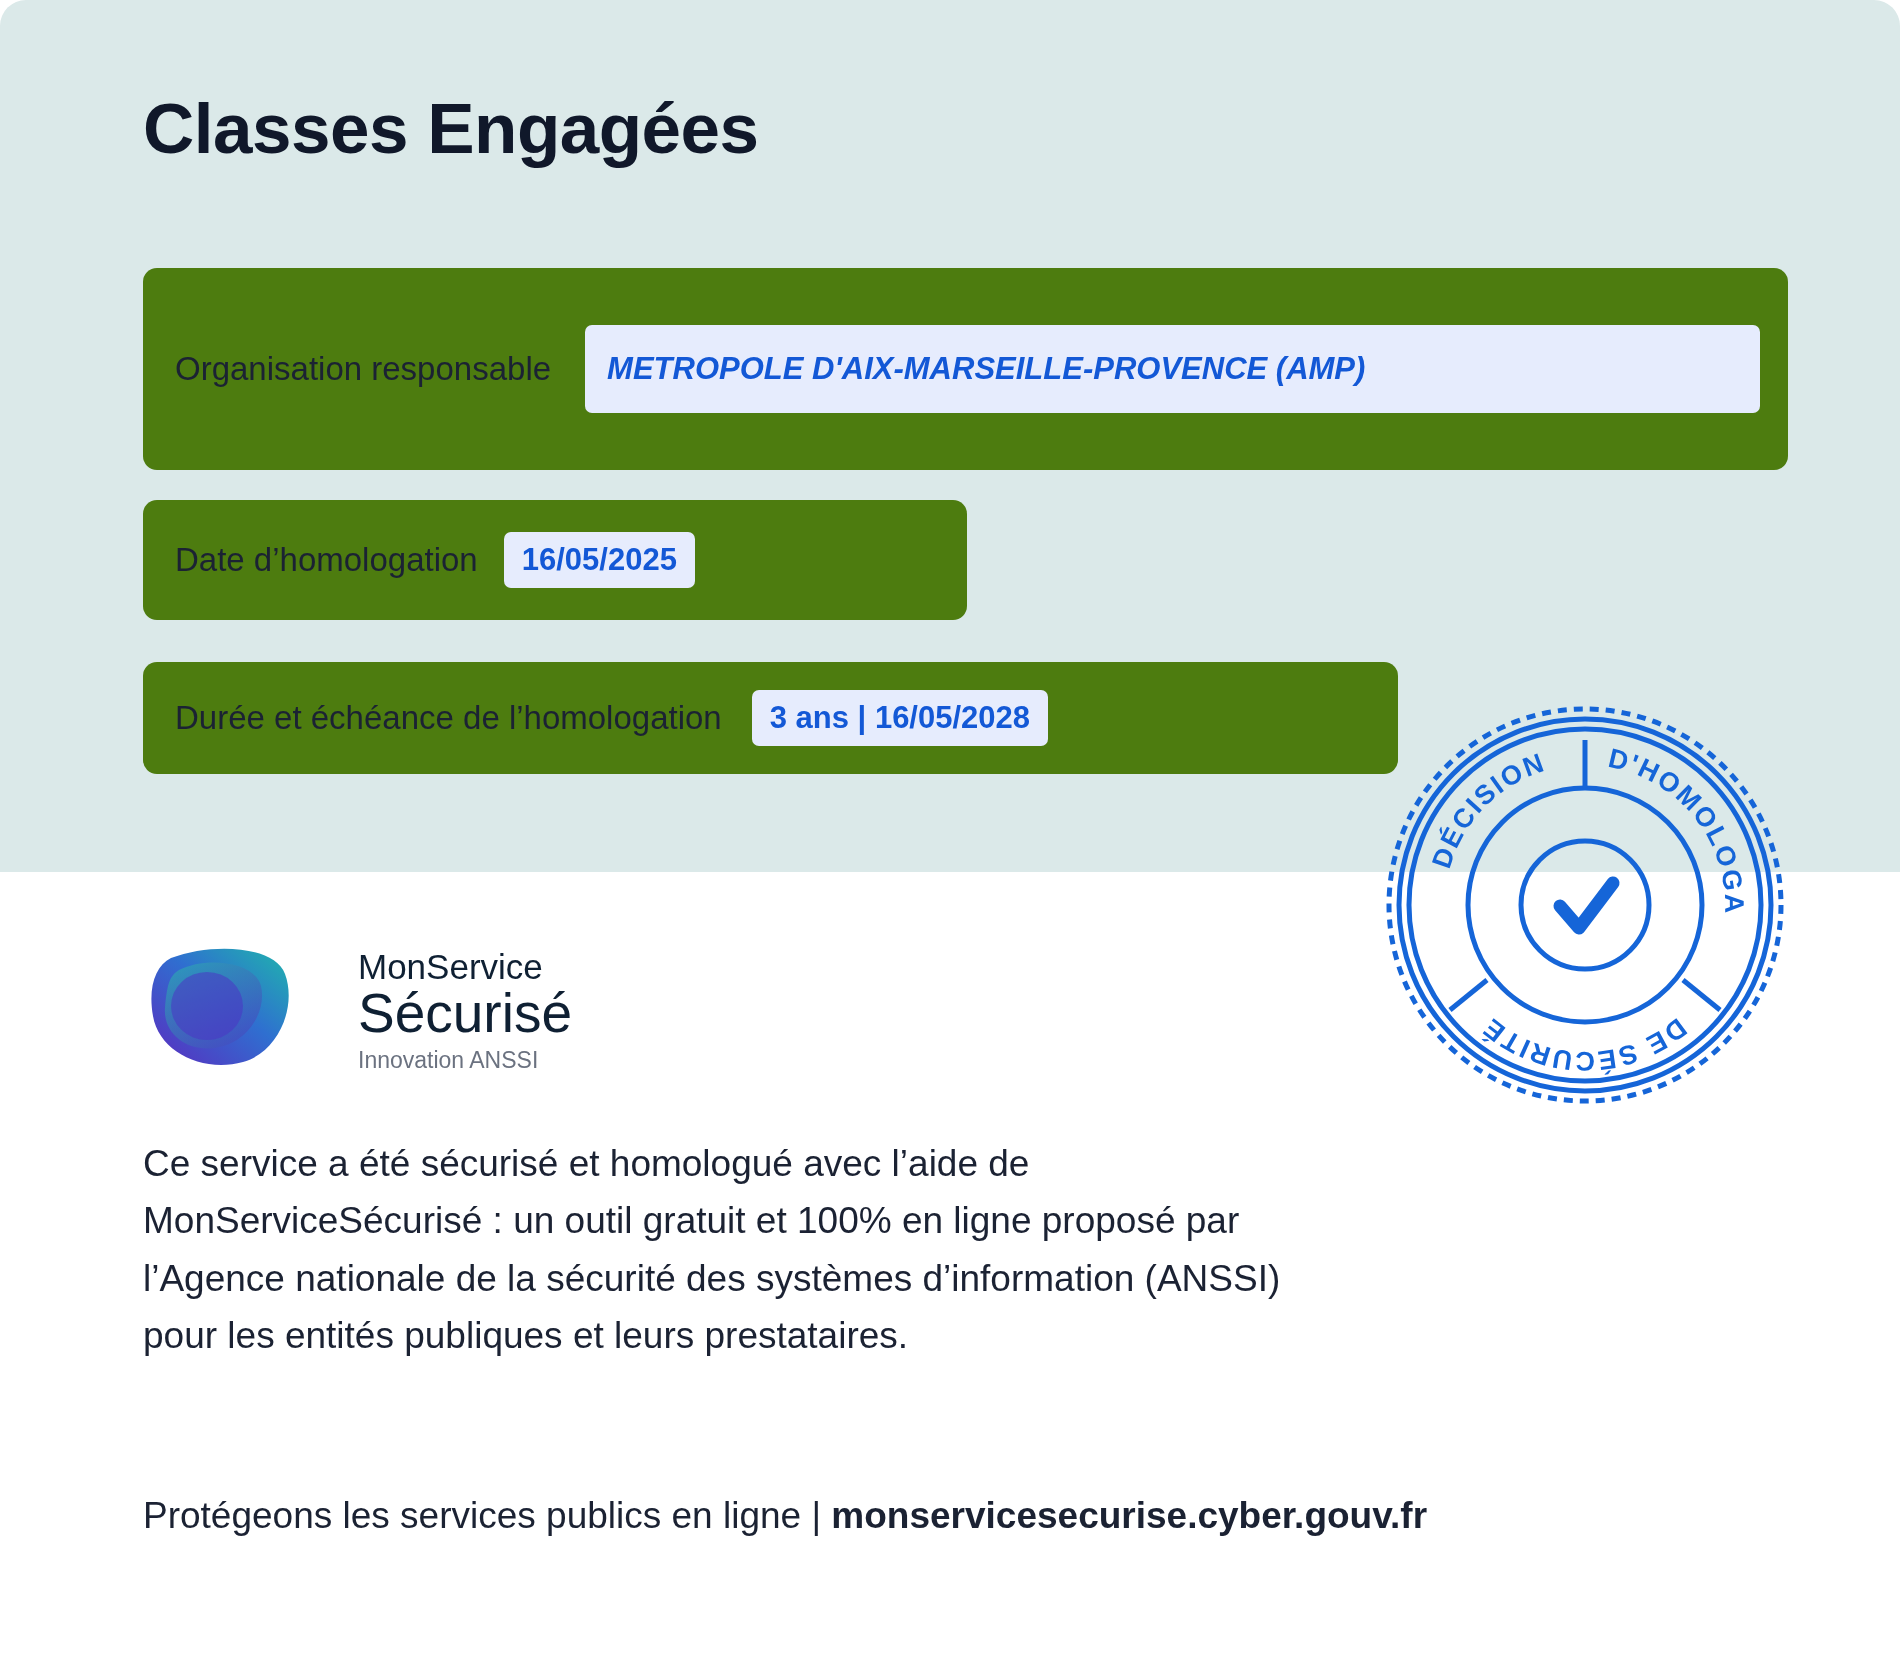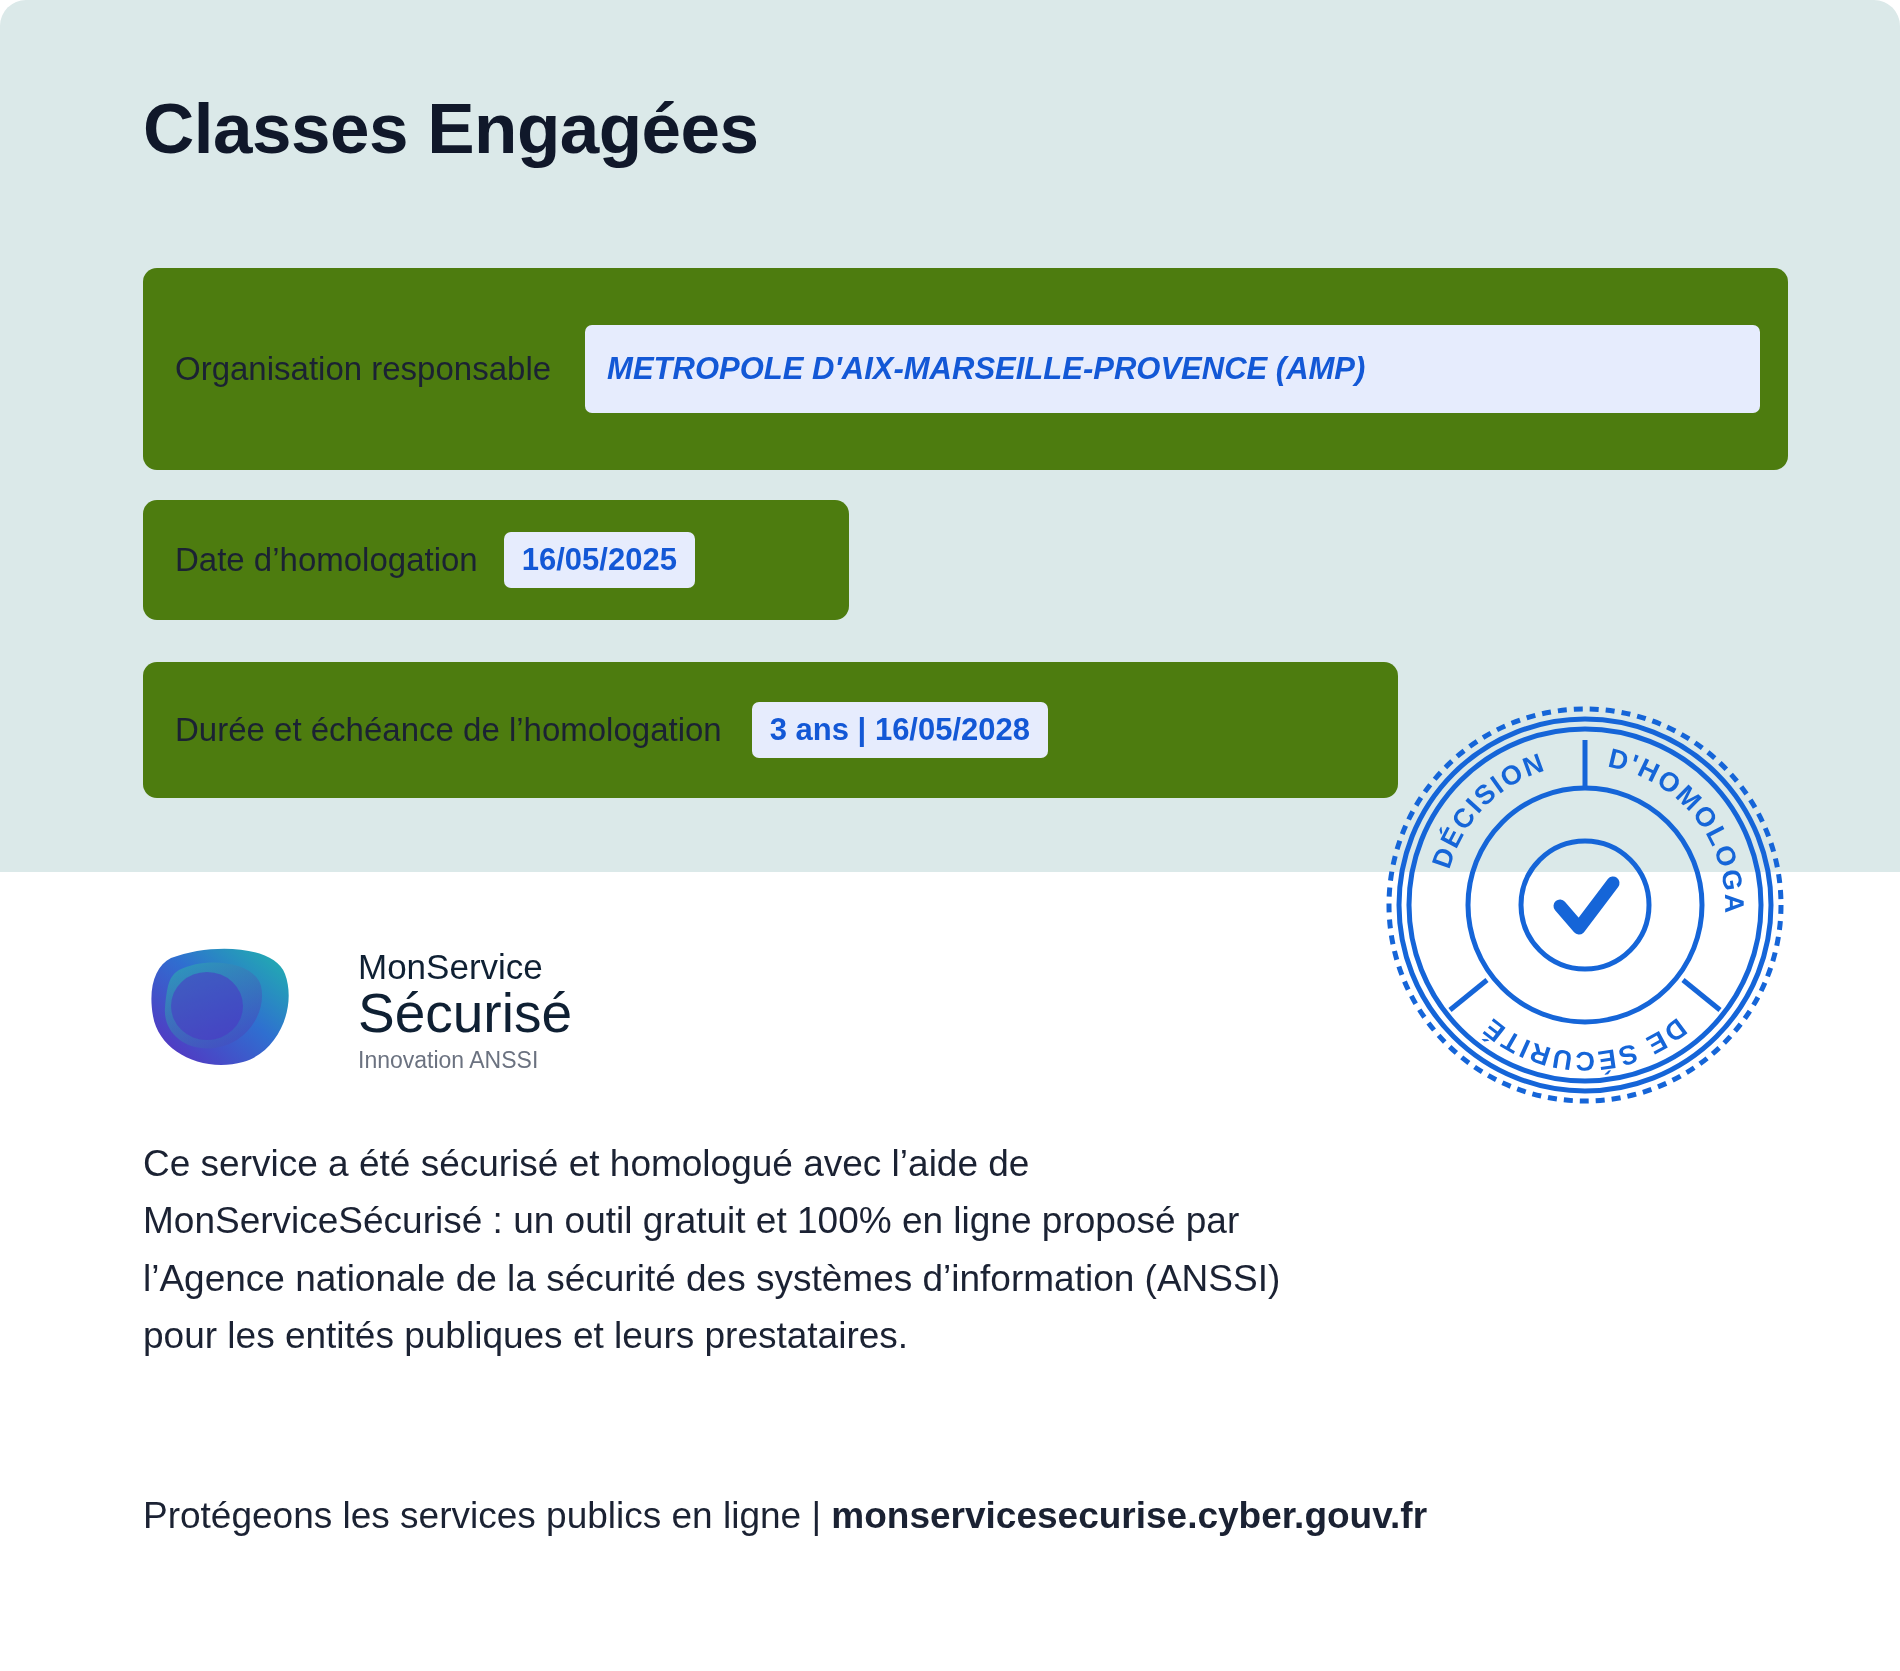--- a/index.html
+++ b/index.html
@@ -72,30 +72,30 @@
   #row-org .row-label { margin-right: 34px; }
   #row-org .row-value {
     flex: 1;
     line-height: 1.45;
     padding: 22px 22px;
     font-style: italic;
   }
   #row-date {
     left: 143px;
     top: 500px;
-    width: 706px;
+    width: 824px;
     height: 120px;
     padding: 0 28px 0 32px;
   }
   #row-date .row-label { margin-right: 26px; }
   #row-duration {
     left: 143px;
     top: 662px;
     width: 1255px;
-    height: 136px;
+    height: 112px;
     padding: 0 28px 0 32px;
   }
   #row-duration .row-label { margin-right: 30px; }
   
   .stamp {
     position: absolute;
     left: 1360px;
     top: 680px;
     width: 450px;
     height: 450px;

